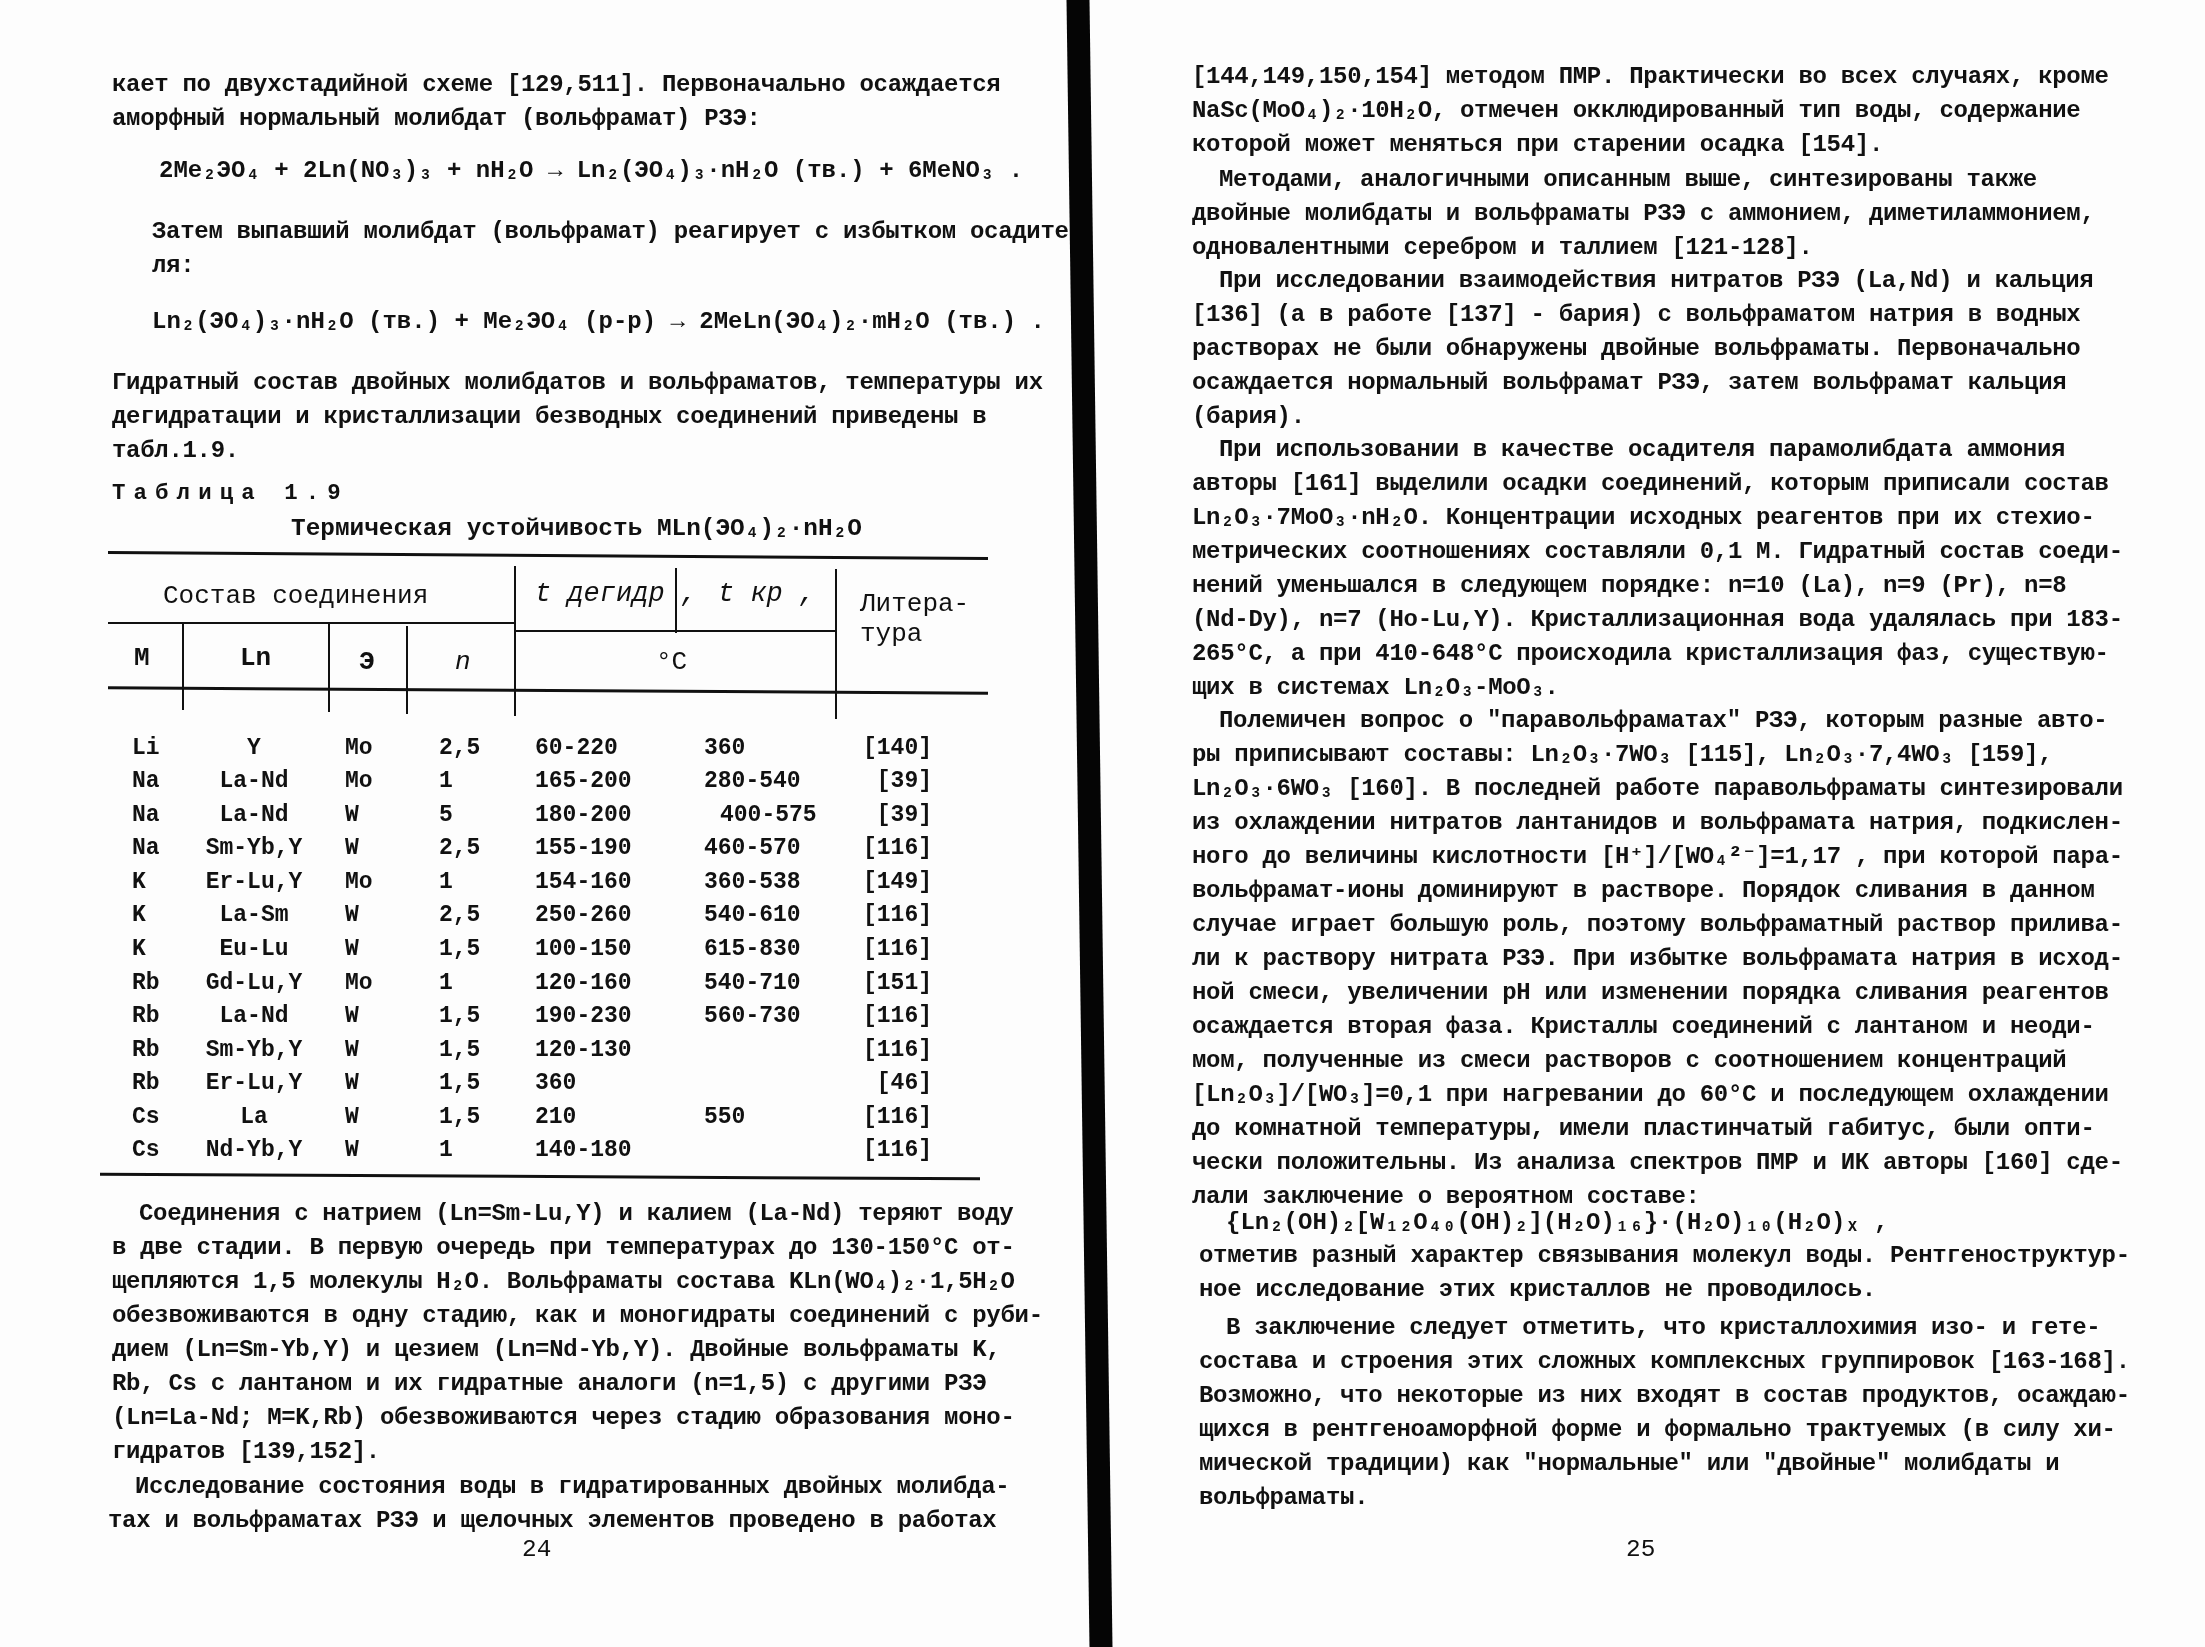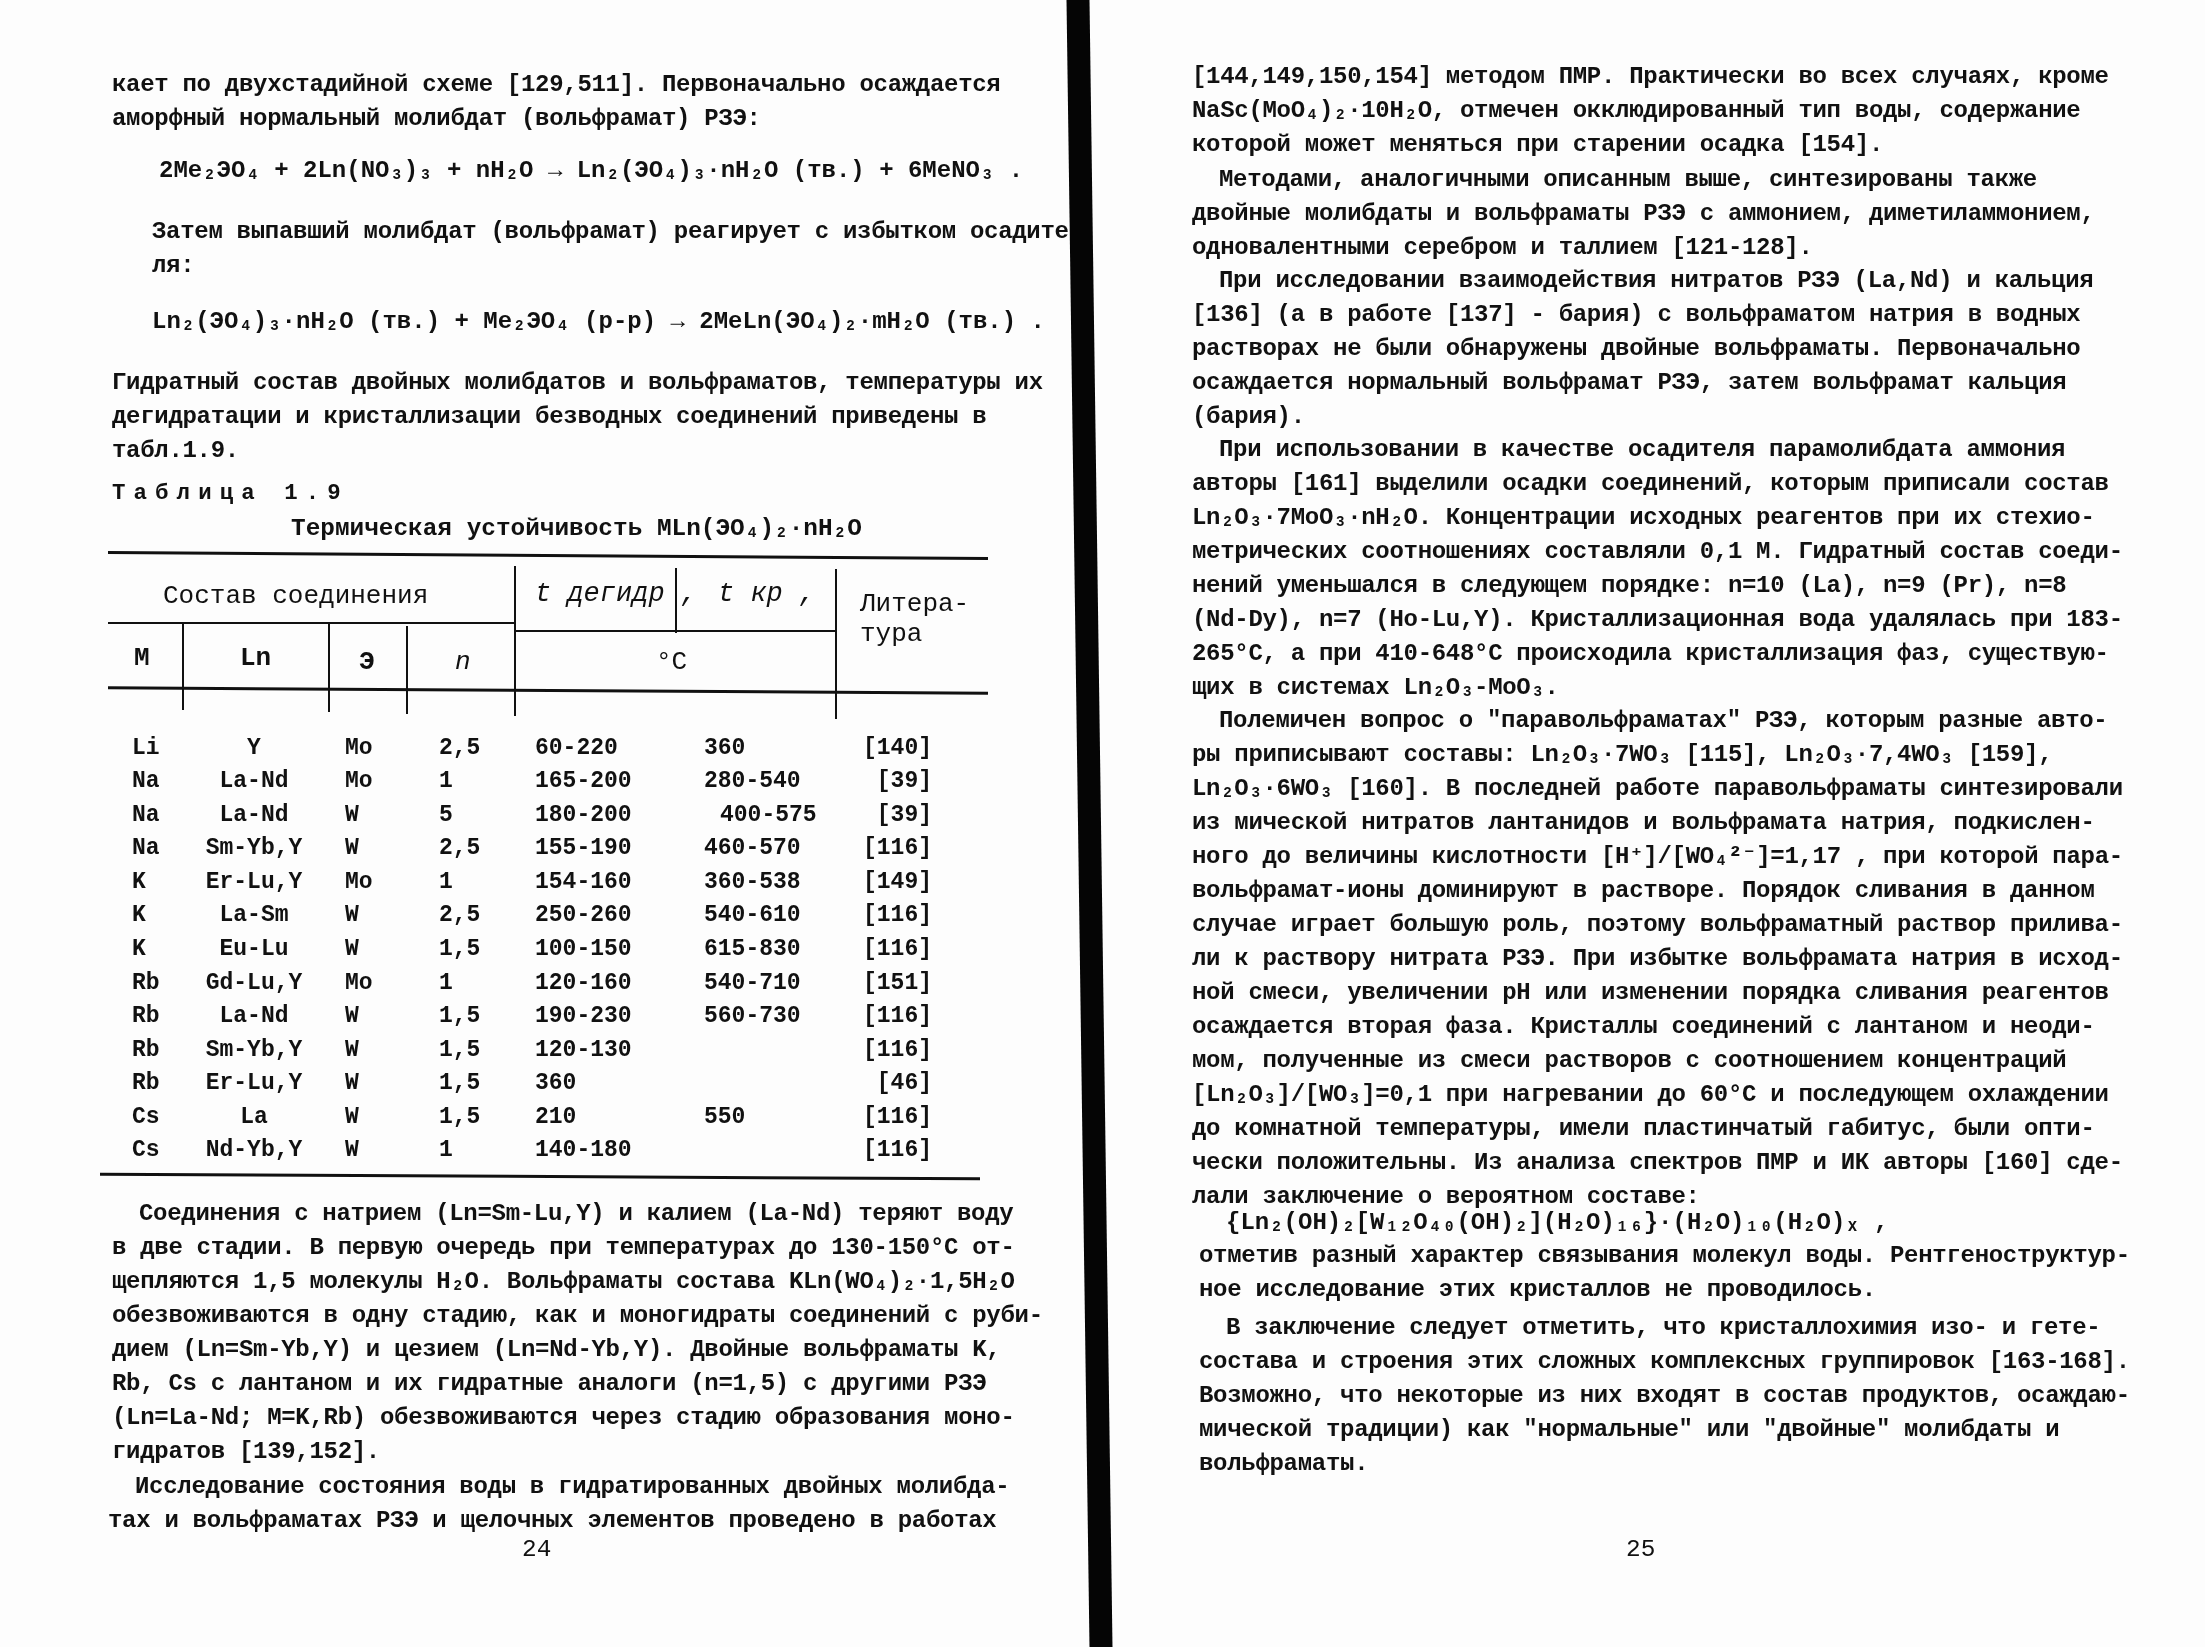--- a/index.html
+++ b/index.html
@@ -248,21 +248,21 @@
     <span class="line">нений уменьшался в следующем порядке: n=10  (La),  n=9  (Pr),  n=8</span>
     <span class="line">(Nd-Dy), n=7 (Ho-Lu,Y). Кристаллизационная вода удалялась при 183-</span>
     <span class="line"> 265°C, а при 410-648°C происходила кристаллизация фаз, существую-</span>
     <span class="line">щих в системах Ln₂O₃-MoO₃.</span>
   </div>
 
   <div class="text-block" style="left:91px; top:704px; width:901px;">
     <span class="line" style="text-indent:27px">Полемичен вопрос о "паравольфраматах" РЗЭ, которым разные авто-</span>
     <span class="line">ры приписывают  составы:  Ln₂O₃·7WO₃  [115],  Ln₂O₃·7,4WO₃  [159],</span>
     <span class="line">Ln₂O₃·6WO₃ [160]. В последней работе паравольфраматы синтезировали</span>
-    <span class="line">из мической нитратов лантанидов и вольфрамата натрия,  подкислен-</span>
+    <span class="line">из охлаждении нитратов лантанидов и вольфрамата натрия,  подкислен-</span>
     <span class="line">ного до величины кислотности [H⁺]/[WO₄²⁻]=1,17 , при которой  пара-</span>
     <span class="line">вольфрамат-ионы доминируют в растворе. Порядок сливания  в  данном</span>
     <span class="line">случае играет большую роль, поэтому вольфраматный раствор прилива-</span>
     <span class="line">ли к раствору нитрата РЗЭ. При избытке вольфрамата натрия в исход-</span>
     <span class="line">ной смеси, увеличении pH или изменении порядка сливания  реагентов</span>
     <span class="line">осаждается вторая фаза. Кристаллы соединений с лантаном  и  неоди-</span>
     <span class="line">мом, полученные из смеси  растворов  с  соотношением  концентраций</span>
     <span class="line">[Ln₂O₃]/[WO₃]=0,1 при нагревании до 60°C и последующем  охлаждении</span>
     <span class="line">до комнатной температуры, имели пластинчатый габитус,  были  опти-</span>
     <span class="line">чески положительны. Из анализа спектров ПМР и ИК авторы [160] сде-</span>
@@ -273,19 +273,20 @@
 
   <div class="text-block" style="left:98px; top:1239px; width:894px;">
     <span class="line">отметив разный характер связывания молекул воды. Рентгеноструктур-</span>
     <span class="line">ное исследование этих кристаллов не проводилось.</span>
   </div>
 
   <div class="text-block" style="left:98px; top:1311px; width:894px;">
     <span class="line" style="text-indent:27px">В заключение следует отметить, что кристаллохимия изо- и  гете-</span>
     <span class="line">состава и строения этих сложных комплексных группировок [163-168].</span>
     <span class="line">Возможно, что некоторые из них входят в состав продуктов, осаждаю-</span>
+    <span class="line">щихся в рентгеноаморфной форме и формально трактуемых (в силу  хи-</span>
     <span class="line">мической традиции) как  "нормальные"  или  "двойные"  молибдаты  и</span>
     <span class="line">вольфраматы.</span>
   </div>
 
   <div class="page-num" style="left:525px; top:1536px;">25</div>
 </div>
 
 
 </body></html>

